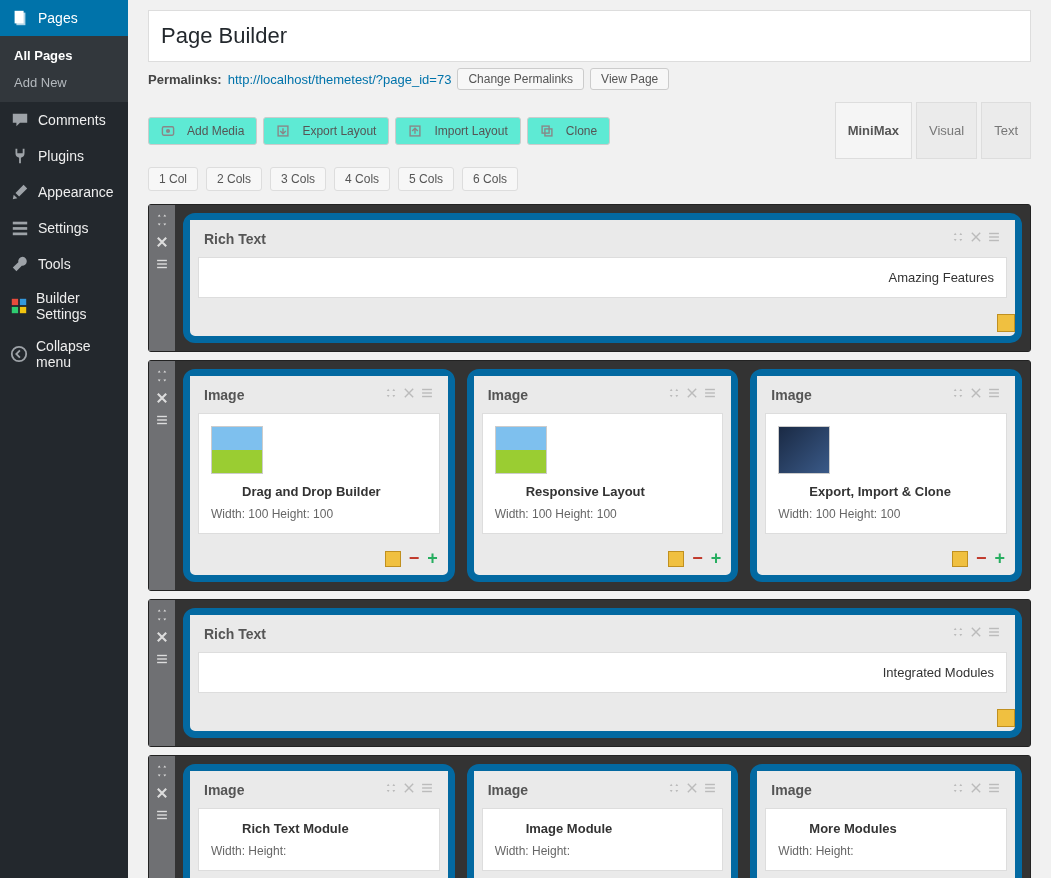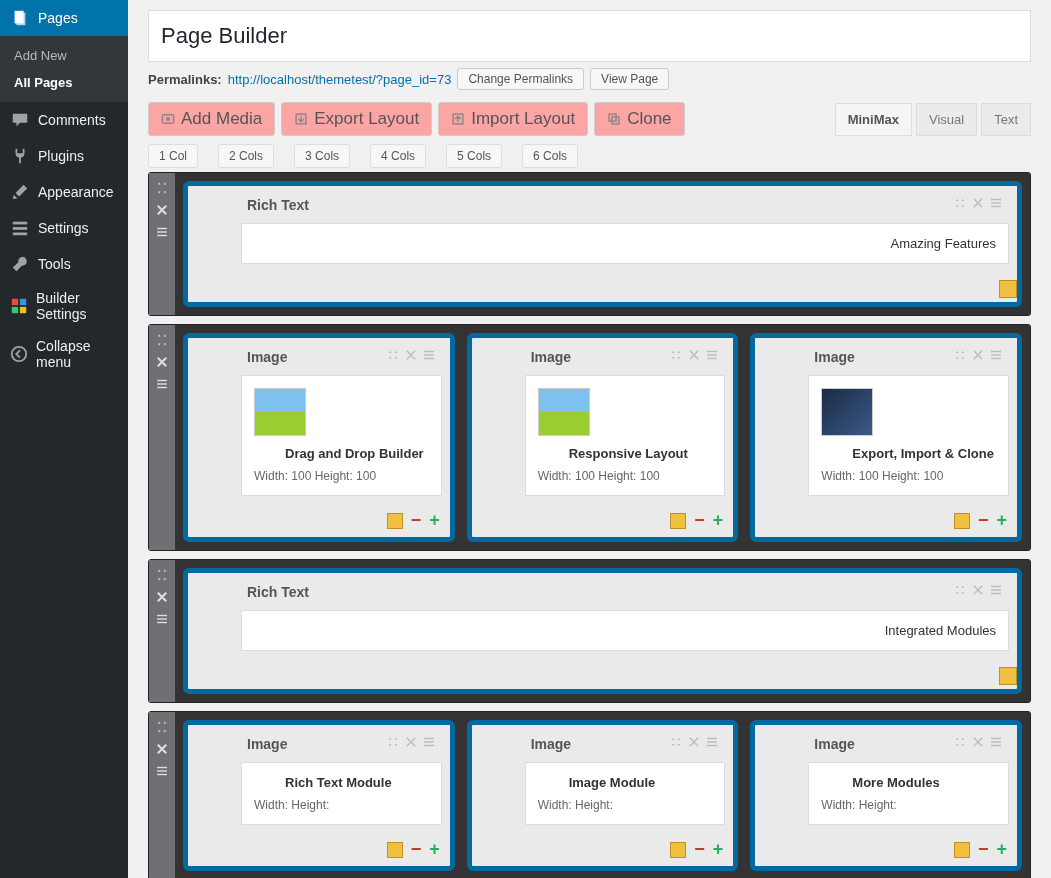--- a/index.html
+++ b/index.html
@@ -16,32 +16,32 @@
 .sidebar .sub .si.on { color: #fff; font-weight: 600; }
 .main { flex: 1; padding: 10px 20px 30px; }
 .title-row { display: flex; align-items: center; background: #fff; border: 1px solid #ddd; padding: 12px 12px; margin-bottom: 6px; }
 .title-row h1 { font-size: 22px; font-weight: 400; color: #23282d; }
 .perma-row { display: flex; align-items: center; gap: 6px; color: #666; font-size: 13px; margin-bottom: 12px; flex-wrap: wrap; }
 .perma-row b { color: #444; }
 .perma-row a { color: #0073aa; text-decoration: none; }
 .btn-sm { background: #f7f7f7; border: 1px solid #ccc; border-radius: 3px; padding: 3px 10px; font-size: 12px; color: #555; cursor: pointer; }
 .toolbar-row { display: flex; justify-content: space-between; align-items: center; margin-bottom: 8px; flex-wrap: wrap; gap: 8px; }
 .btns-l { display: flex; gap: 6px; flex-wrap: wrap; }
-.btn { background: #fca5a5; border: 1px solid #ccc; border-radius: 3px; padding: 6px 12px; font-size: 17px; color: #555; cursor: pointer; display: inline-flex; align-items: center; gap: 6px; }
+.btn { background: #5eead4; border: 1px solid #ccc; border-radius: 3px; padding: 6px 12px; font-size: 12px; color: #555; cursor: pointer; display: inline-flex; align-items: center; gap: 12px; }
 .tabs-r { display: flex; gap: 4px; }
-.tabs-r .tab { background: #ebebeb; border: 1px solid #ddd; padding: 8px 12px; font-size: 13px; color: #777; cursor: pointer; }
+.tabs-r .tab { background: #ebebeb; border: 1px solid #ddd; padding: 20px 12px; font-size: 13px; color: #777; cursor: pointer; }
 .tabs-r .tab.on { background: #f5f5f5; color: #555; font-weight: 600; }
-.col-tabs { display: flex; gap: 20px; margin-bottom: 4px; }
+.col-tabs { display: flex; gap: 8px; margin-bottom: 13px; }
 .col-tabs .ct { background: #f7f7f7; border: 1px solid #ddd; border-radius: 3px; padding: 4px 10px; font-size: 12px; color: #555; cursor: pointer; }
 .section { background: #333; border: 1px solid #222; border-radius: 3px; margin-bottom: 8px; display: flex; }
 .handle { width: 26px; background: #6f7073; display: flex; flex-direction: column; align-items: center; padding: 8px 0; gap: 8px; color: #ddd; }
 .handle svg { width: 14px; height: 14px; }
 .sec-body { flex: 1; padding: 8px; background: #333; }
 .cols { display: flex; gap: 12px; }
-.col { flex: 1; background: #eaeaea; border: 5px solid #0369a1; border-radius: 6px; display: flex; flex-direction: column; padding-left: 45px; }
+.col { flex: 1; background: #eaeaea; border: 7px solid #0369a1; border-radius: 12px; display: flex; flex-direction: column; }
 .mod-head { display: flex; justify-content: space-between; align-items: center; padding: 10px 14px; background: #eaeaea; }
 .mod-head .t { font-weight: 700; color: #555; font-size: 14px; }
 .mod-head .acts { display: flex; gap: 4px; color: #bbb; }
 .mod-head .acts svg { width: 14px; height: 14px; }
 .mod-body { margin: 0 8px 8px; background: #fff; border: 1px solid #ddd; padding: 12px; flex: 1; }
 .mod-body.center { text-align: right; font-weight: 400; color: #333; }
 .thumb { width: 52px; height: 48px; background: linear-gradient(180deg,#7ec0ee 0%,#7ec0ee 50%,#9acd32 50%,#9acd32 100%); border: 1px solid #ccc; margin-bottom: 10px; }
 .thumb.dark { background: linear-gradient(135deg,#1a2a44 0%,#3a5a88 100%); }
 .cap { font-weight: 700; color: #333; margin-bottom: 8px; font-size: 13px; margin-left: 31px; }
 .dim { color: #666; font-size: 12px; }
@@ -61,22 +61,22 @@
     <div class="mi active">
         <span class="ic">
           <svg viewBox="0 0 20 20">
             <rect x="4" y="2" width="10" height="14" fill="currentColor"></rect>
             <rect x="6" y="4" width="10" height="14" fill="currentColor" opacity="0.7"></rect>
           </svg>
         </span>
         <span>Pages</span>
       </div>
       <div class="sub">
+        <div class="si on">All Pages</div>
         <div class="si ">Add New</div>
-        <div class="si on">All Pages</div>
       </div>
       <div class="mi ">
         <span class="ic">
           <svg viewBox="0 0 20 20">
             <path d="M2 3h16v10H10l-4 4v-4H2z" fill="currentColor"></path>
           </svg>
         </span>
         <span>Comments</span>
       </div>
       <div class="mi ">

